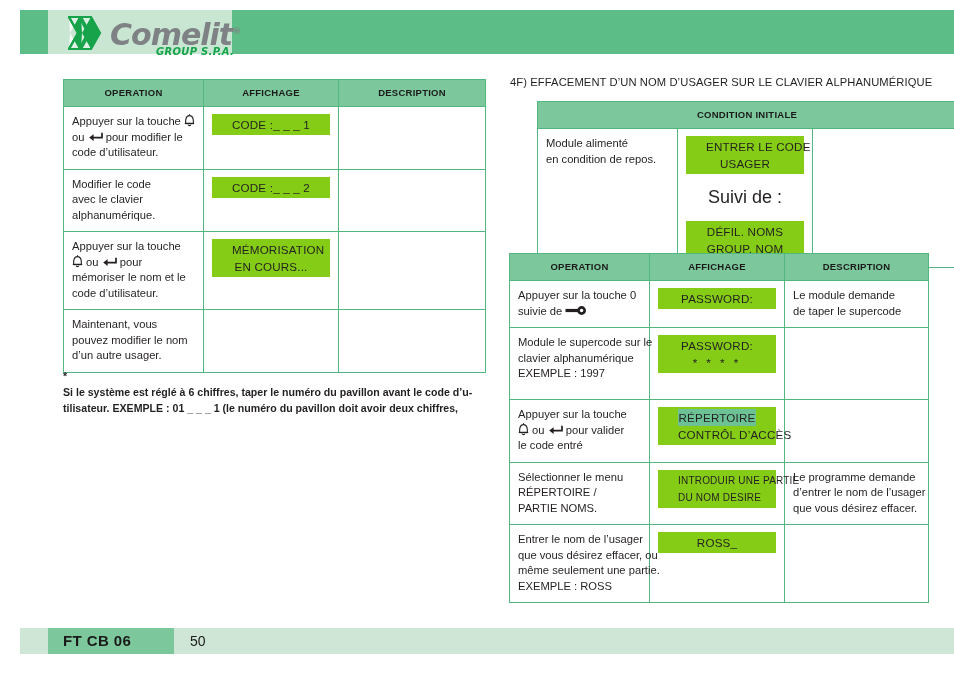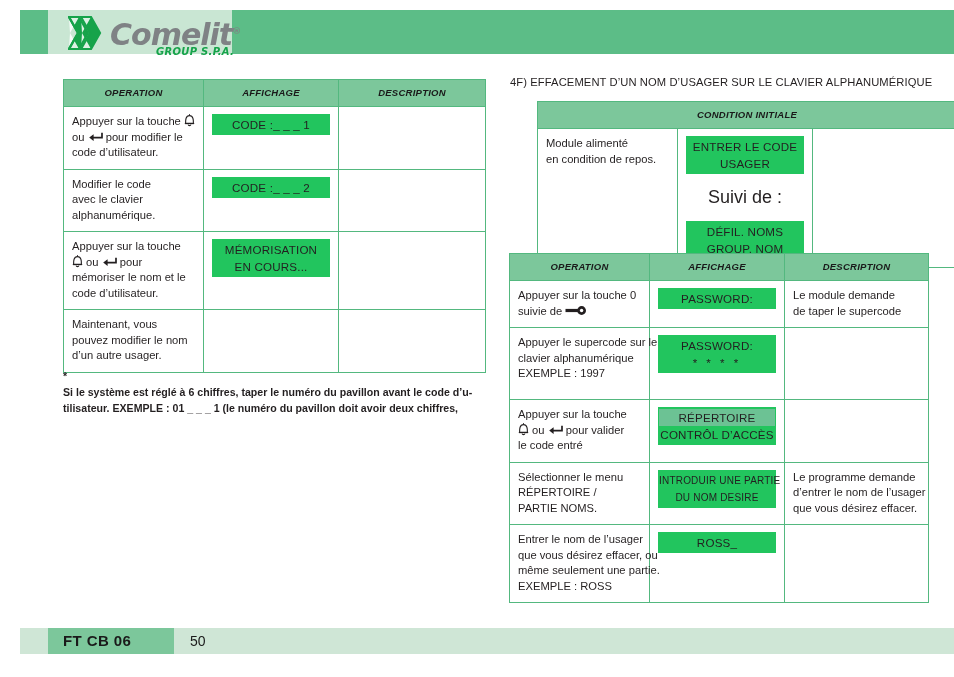--- a/index.html
+++ b/index.html
@@ -57,35 +57,34 @@
   }
   .hdr-cell {
     background: #7cc79b;
     text-align: center;
     font-size: 9.5px;
     font-weight: bold;
     letter-spacing: 0.25px;
     padding: 4px 2px 4px 2px;
     color: #1a1a1a;
     vertical-align: middle;
-    font-style: italic;
   }
   .op-cell { font-size: 11.2px; line-height: 15.5px; }
   .op-cell .ln { display: block; white-space: nowrap; }
   .disp-cell { padding: 8px 6px 8px 6px; }
   .desc-cell { font-size: 11.2px; line-height: 15.5px; }
   .desc-cell .ln { display: block; white-space: nowrap; }
 
   
   .lcd {
-    background: #22c55e;
+    background: #84cc16;
     text-align: center;
     font-size: 11.6px;
     line-height: 17px;
-    padding: 2px 1px;
+    padding: 2px 20px;
     letter-spacing: 0.2px;
     white-space: nowrap;
   }
   .lcd .row2 { display: block; }
   .lcd-sel {
     background: #6cc294;
     display: block;
     letter-spacing: 0.2px;
   }
   .lcd-plain {
@@ -344,21 +343,21 @@
           </div>
         </td>
         <td class="desc-cell">
           <span class="ln">Le module demande</span>
           <span class="ln">de taper le supercode</span>
         </td>
       </tr>
 
       <tr>
         <td class="op-cell" style="height:72px">
-          <span class="ln">Appuyer le supercode sur le</span>
+          <span class="ln">Module le supercode sur le</span>
           <span class="ln">clavier alphanumérique</span>
           <span class="ln">EXEMPLE : 1997</span>
         </td>
         <td class="disp-cell">
           <div class="lcd">
             <span>PASSWORD:</span>
             <span class="row2 stars">* * * *</span>
           </div>
         </td>
         <td class="desc-cell"></td>

